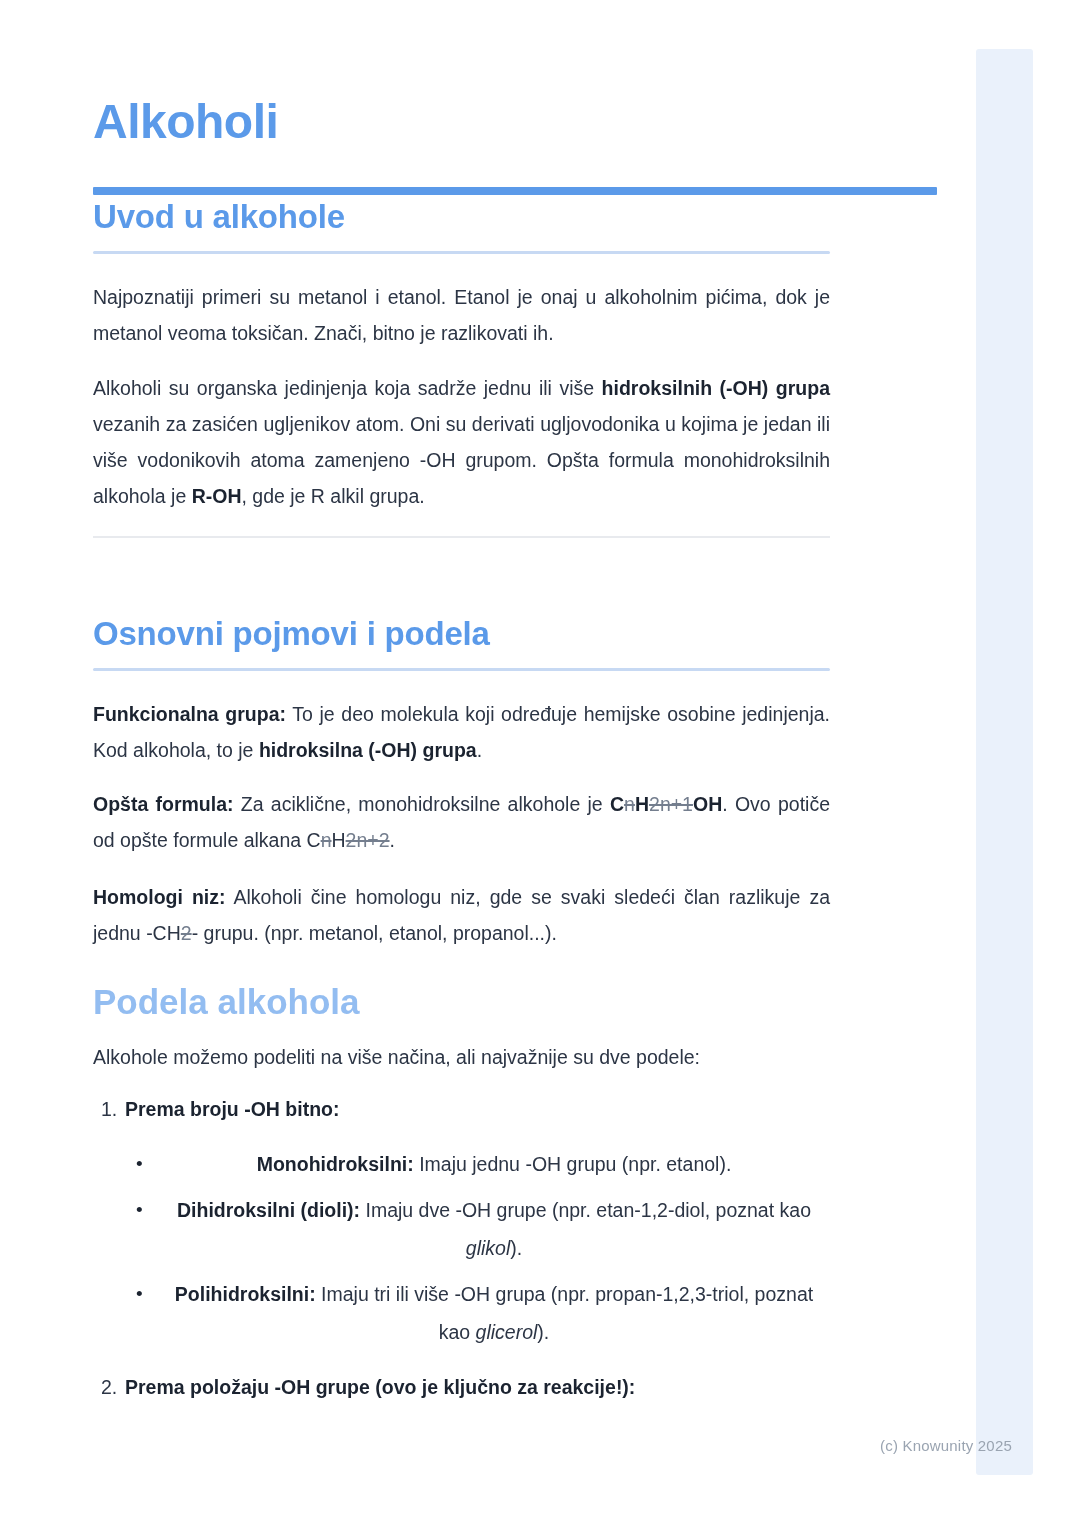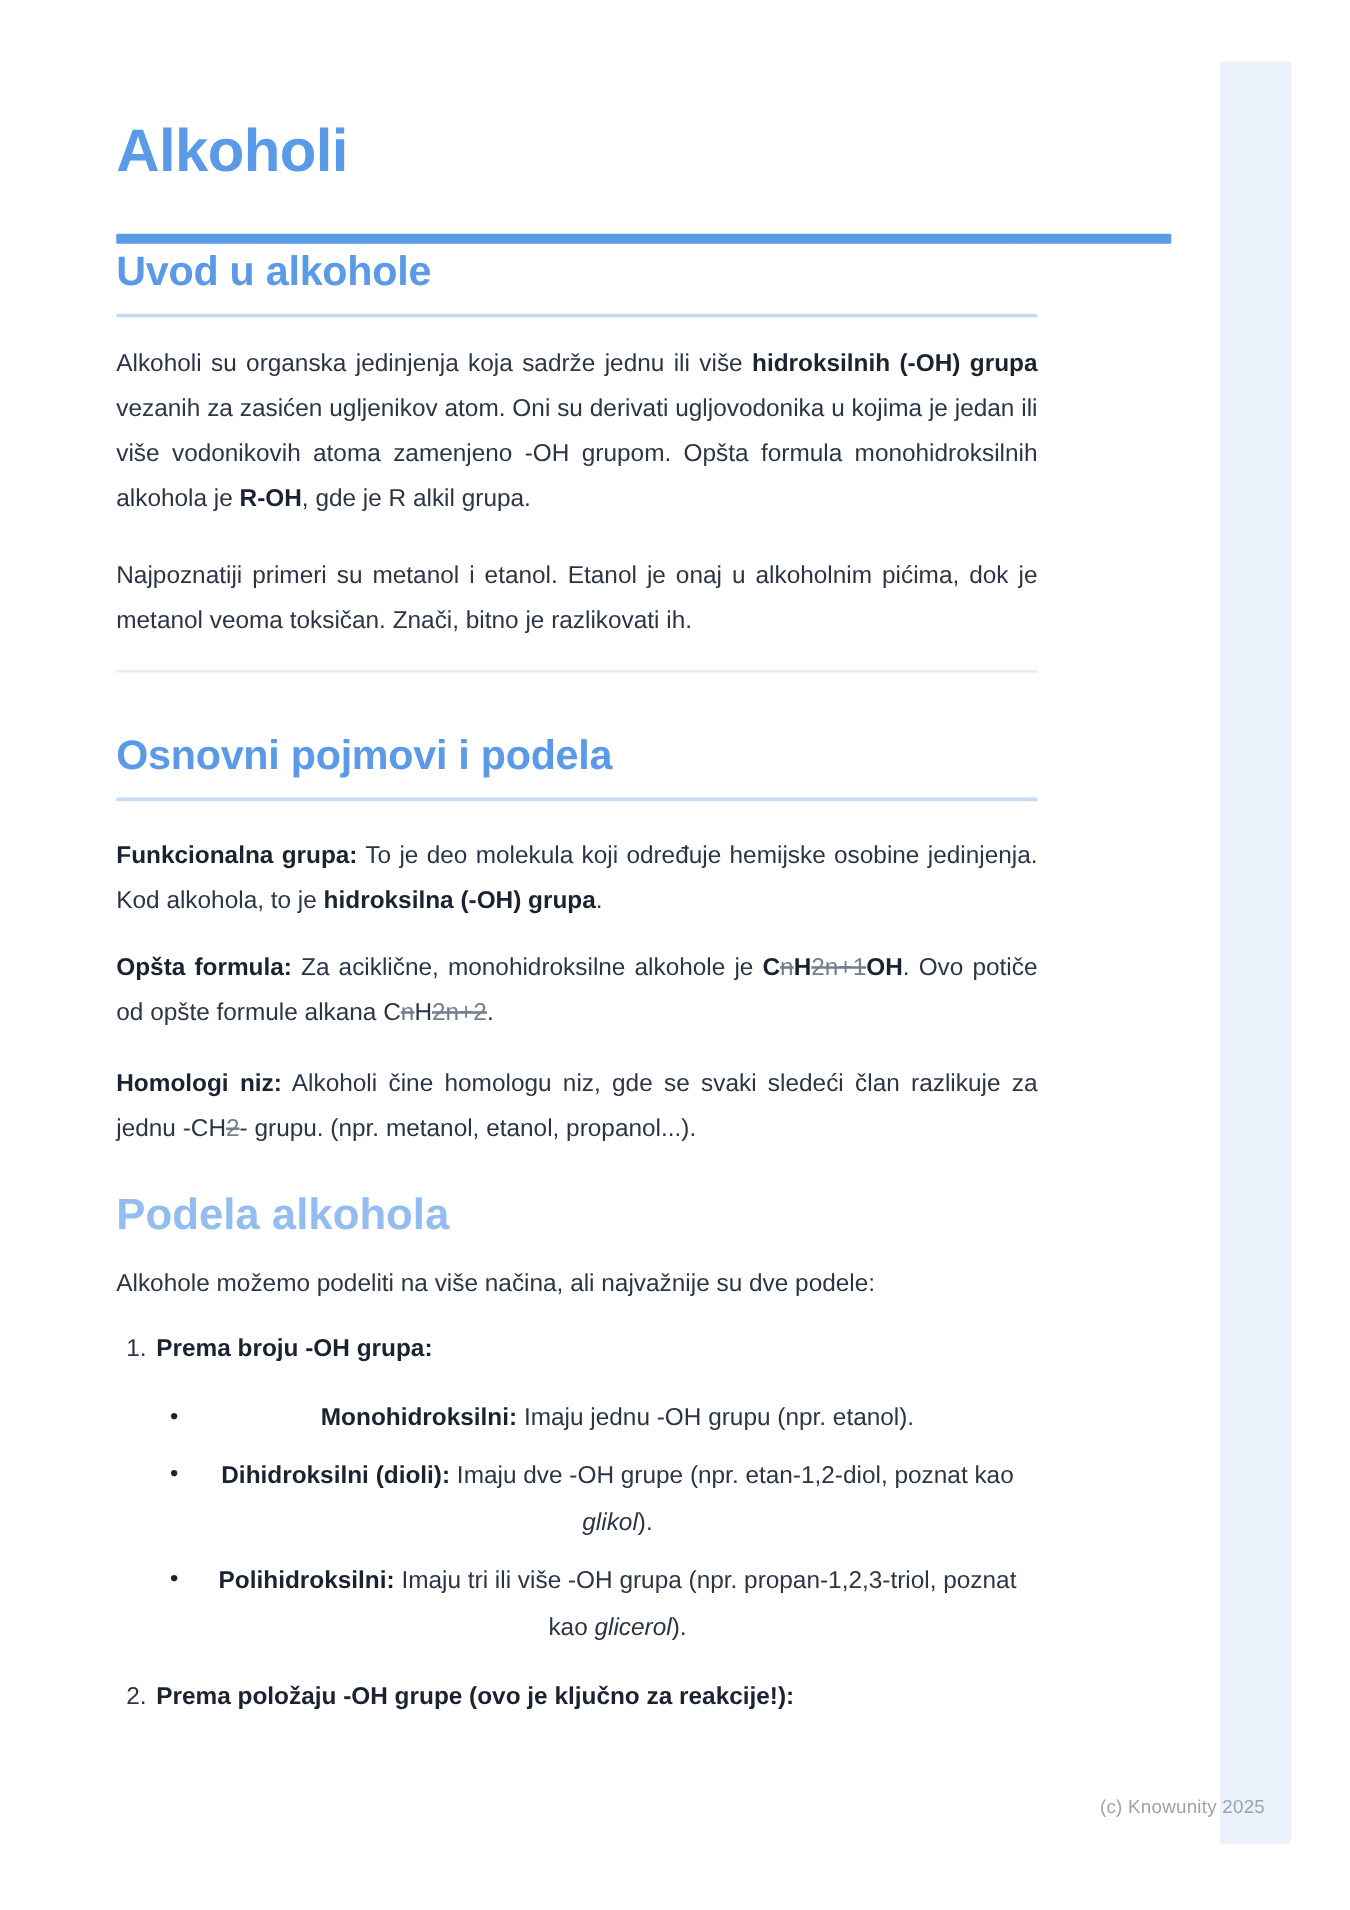--- a/index.html
+++ b/index.html
@@ -32,21 +32,21 @@
   h1{
     margin:0;font-size:48px;line-height:52px;font-weight:800;
     letter-spacing:-0.5px;color:var(--accent);
   }
   .rule-thick{height:8px;width:844px;background:var(--accent);margin-top:39px;border-radius:1px;}
   h2{
     margin:0;font-size:33px;line-height:44px;font-weight:700;
     letter-spacing:-0.2px;color:var(--accent);
   }
   .h2-uvod{}
-  .h2-osnovni{margin-top:44px;}
+  .h2-osnovni{margin-top:74px;}
   .rule-thin{height:3px;width:737px;background:var(--rule-light);margin-top:12px;border-radius:2px;}
   .divider{height:2px;width:737px;background:var(--divider);margin-top:22px;border:none;}
   h3{margin:0;margin-top:33px;font-size:35px;line-height:36px;font-weight:700;color:var(--accent-light);}
   p{
     margin:0;width:737px;font-size:19.5px;line-height:36px;color:var(--text);
     text-align:justify;
   }
   .mt19{margin-top:19px;} .mt25{margin-top:25px;} .mt18{margin-top:18px;} .mt21{margin-top:21px;}
   .runs b{font-weight:700;color:var(--text-bold);}
   .runs .it{font-style:italic;margin-top:19px;}
@@ -76,41 +76,41 @@
   <div class="side-strip"></div>
 
   <div class="content">
 
     <h1>Alkoholi</h1>
     <div class="rule-thick"></div>
 
     <section>
       <h2 class="h2-uvod">Uvod u alkohole</h2>
       <div class="rule-thin"></div>
+      <p class="runs mt25"><span>Najpoznatiji primeri su metanol i etanol. Etanol je onaj u alkoholnim pićima, dok je metanol veoma toksičan. Znači, bitno je razlikovati ih.</span></p>
       <p class="runs mt19"><span>Alkoholi su organska jedinjenja koja sadrže jednu ili više </span><b>hidroksilnih (-OH) grupa</b><span> vezanih za zasićen ugljenikov atom. Oni su derivati ugljovodonika u kojima je jedan ili više vodonikovih atoma zamenjeno -OH grupom. Opšta formula monohidroksilnih alkohola je </span><b>R-OH</b><span>, gde je R alkil grupa.</span></p>
-      <p class="runs mt25"><span>Najpoznatiji primeri su metanol i etanol. Etanol je onaj u alkoholnim pićima, dok je metanol veoma toksičan. Znači, bitno je razlikovati ih.</span></p>
     </section>
 
     <hr class="divider">
 
     <section>
       <h2 class="h2-osnovni">Osnovni pojmovi i podela</h2>
       <div class="rule-thin"></div>
       <p class="runs mt25"><b>Funkcionalna grupa:</b><span> To je deo molekula koji određuje hemijske osobine jedinjenja. Kod alkohola, to je </span><b>hidroksilna (-OH) grupa</b><span>.</span></p>
       <p class="runs mt18"><b>Opšta formula:</b><span> Za aciklične, monohidroksilne alkohole je </span><b>C</b><span class="strike">n</span><b>H</b><span class="strike">2n+1</span><b>OH</b><span>. Ovo potiče od opšte formule alkana C</span><span class="strike">n</span><span>H</span><span class="strike">2n+2</span><span>.</span></p>
       <p class="runs mt21"><b>Homologi niz:</b><span> Alkoholi čine homologu niz, gde se svaki sledeći član razlikuje za jednu -CH</span><span class="strike">2</span><span>- grupu. (npr. metanol, etanol, propanol...).</span></p>
 
       <h3>Podela alkohola</h3>
       <p class="runs mt19"><span>Alkohole možemo podeliti na više načina, ali najvažnije su dve podele:</span></p>
 
       <div class="list">
 
         <div class="olrow">
           <span class="num">1.</span>
-          <div class="oltext runs"><b>Prema broju -OH grupa:</b></div>
+          <div class="oltext runs"><b>Prema broju -OH bitno:</b></div>
         </div>
 
         <div class="bullets">
           <div class="ulrow">
             <span class="dot">•</span>
             <div class="ultext runs"><b>Monohidroksilni:</b><span> Imaju jednu -OH grupu (npr. etanol).</span></div>
           </div>
           <div class="ulrow">
             <span class="dot">•</span>
             <div class="ultext runs"><b>Dihidroksilni (dioli):</b><span> Imaju dve -OH grupe (npr. etan-1,2-diol, poznat kao </span><span class="it">glikol</span><span>).</span></div>

